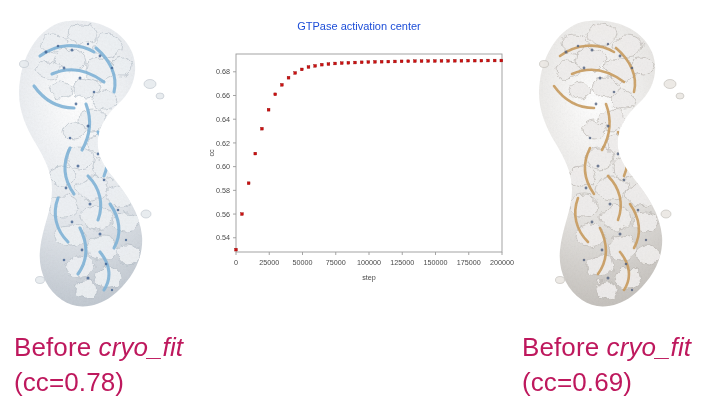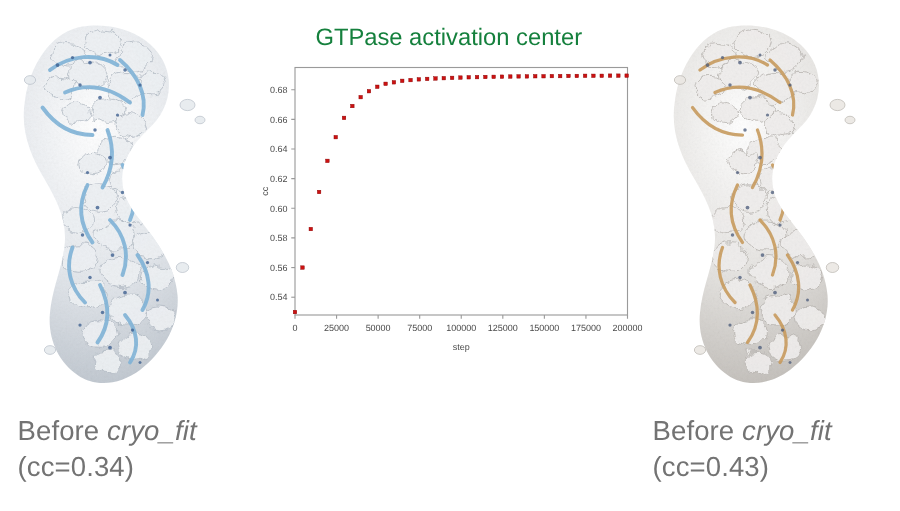--- a/index.html
+++ b/index.html
@@ -23,22 +23,22 @@
     height: 310px;
   }
   #struct-left  { left: 0px; }
   #struct-right { left: 518px; }
 
   .struct-svg { width: 100%; height: 100%; display: block; }
 
   
   .caption {
     position: absolute;
-    font-size: 22px;
-    color: #737373;
+    font-size: 26px;
+    color: #be185d;
     line-height: 1.34;
     letter-spacing: 0.1px;
     white-space: nowrap;
   }
   #caption-left  { left: 14px;  top: 330px; }
   #caption-right { left: 522px; top: 330px; }
   .caption em { font-style: italic; }
 
   
   #chart-panel {
@@ -47,22 +47,22 @@
     top: 12px;
     width: 310px;
     height: 290px;
   }
   #chart-title {
     position: absolute;
     left: 0;
     top: 8px;
     width: 310px;
     text-align: center;
-    font-size: 19px;
-    color: #15803d;
+    font-size: 11px;
+    color: #1d4ed8;
     font-weight: 400;
   }
   #plot-wrap {
     position: absolute;
     left: 0;
     top: 32px;
     width: 310px;
     height: 248px;
   }
   .plot-svg { width: 310px; height: 248px; display: block; }
@@ -397,19 +397,19 @@
       <ellipse cx="162" cy="88" rx="4" ry="3"></ellipse>
       <ellipse cx="26" cy="56" rx="4.5" ry="3.5"></ellipse>
       <ellipse cx="148" cy="206" rx="5" ry="4"></ellipse>
       <ellipse cx="42" cy="272" rx="4.5" ry="3.5"></ellipse>
     </g>
   </svg>
 </div>
 
 <div class="caption" id="caption-left">
   <div><span>Before </span><em>cryo_fit</em></div>
-  <div>(cc=0.34)</div>
+  <div>(cc=0.78)</div>
 </div>
 
 <div class="caption" id="caption-right">
   <div><span>Before </span><em>cryo_fit</em></div>
-  <div>(cc=0.43)</div>
+  <div>(cc=0.69)</div>
 </div>
 
 </body></html>

